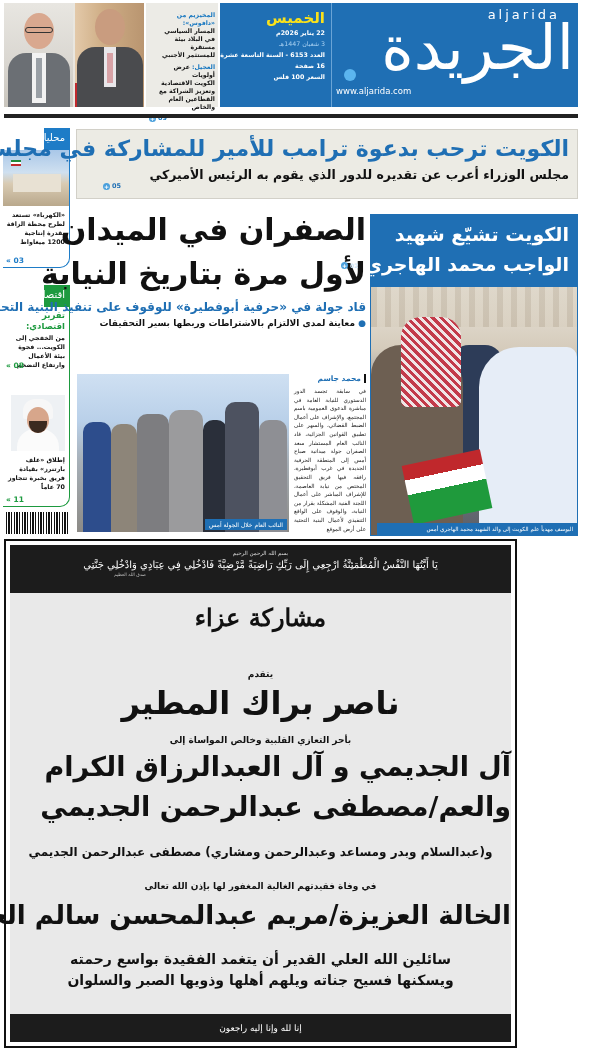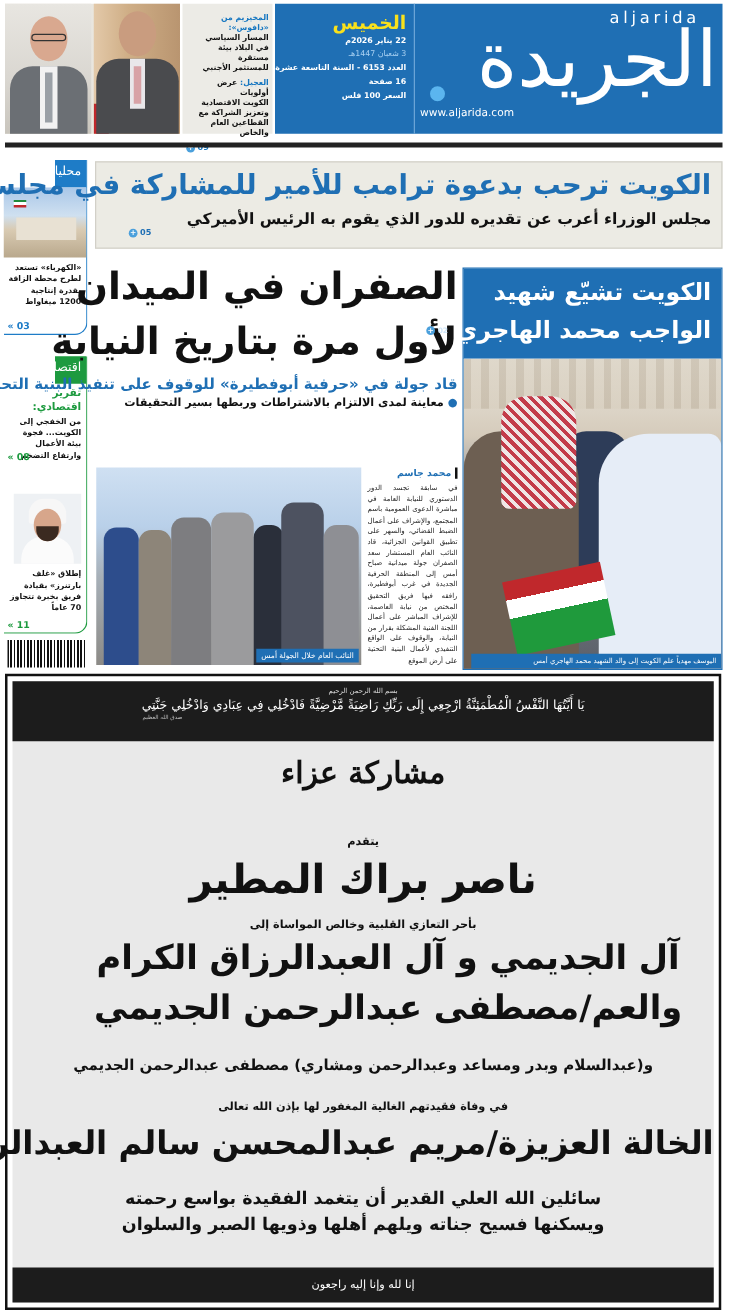--- a/index.html
+++ b/index.html
@@ -97,21 +97,21 @@
   .rs-photo { position:relative; height: 248px; background: linear-gradient(180deg,#e9e5dc 0%,#d5cbbb 25%,#8b8f97 45%,#5a5f68 100%); overflow:hidden; }
   .rs-photo .trees { position:absolute; left:0; top:0; width:100%; height:40px; background: repeating-linear-gradient(90deg,#bfb3a0 0 6px,#d8cfbf 6px 14px); opacity:.6; }
   .rs-photo .man1 { position:absolute; left:0; top:58px; width:92px; height:190px; background:#6d5f52; border-radius: 30px 40px 0 0; }
   .rs-photo .ghutra1 { position:absolute; left:30px; top:30px; width:60px; height:90px; background: repeating-linear-gradient(45deg,#c33b4a 0 3px,#f0e6e6 3px 6px); border-radius: 20px 20px 6px 6px; }
   .rs-photo .officer { position:absolute; left:80px; top:58px; width:52px; height:110px; background:#2d3c58; border-radius: 18px 18px 0 0; }
   .rs-photo .man2 { position:absolute; right:0; top:60px; width:98px; height:188px; background:#e6edf7; border-radius: 40px 10px 0 0; }
   .rs-photo .flag { position:absolute; left:36px; top:170px; width:80px; height:60px; background: linear-gradient(180deg,#c0282c 0 25%,#fff 25% 50%,#1f9a3c 50% 100%); transform: rotate(-12deg); }
   .rs-cap { position:absolute; right: 0; bottom: 0; left: 6px; background: #1f6fb4; color:#fff; font-size: 5.6px; padding: 3px 4px; text-align:right; white-space:nowrap; }
 
   
-  #ad { left: 4px; top: 539px; width: 573px; height: 509px; border: 2px solid #111; background: #fff; padding: 4px; }
+  #ad { left: 4px; top: 539px; width: 513px; height: 509px; border: 2px solid #111; background: #fff; padding: 4px; }
   #ad-inner { position: relative; width: 100%; height: 100%; background: #e9e9e9; }
   .ad-banner-top { position:absolute; left:0; right:0; top:0; height:48px; background:#1c1c1c; color:#fff; text-align:center; }
   .ad-basmala { font-size: 5.5px; line-height: 10px; padding-top: 3px; color:#ddd; }
   .ad-verse { font-family: "DejaVu Serif", serif; font-size: 10px; line-height: 14px; letter-spacing: -0.4px; white-space: nowrap; }
   .ad-verse-ref { font-size: 4.5px; color:#bbb; text-align:left; padding-left: 104px; }
   .ad-cal { position:absolute; left:0; right:0; top:58px; text-align:center; font-family: "DejaVu Serif", serif; font-size: 24px; font-weight: bold; color:#111; }
   .ad-line { position:absolute; left:0; right:0; text-align:center; color:#111; white-space:nowrap; font-weight:bold; }
   .ad-small { font-size: 9px; }
   .ad-name { font-size: 32px; line-height: 40px; }
   .ad-family { font-size: 27px; line-height: 36px; padding-left: 40px; }

